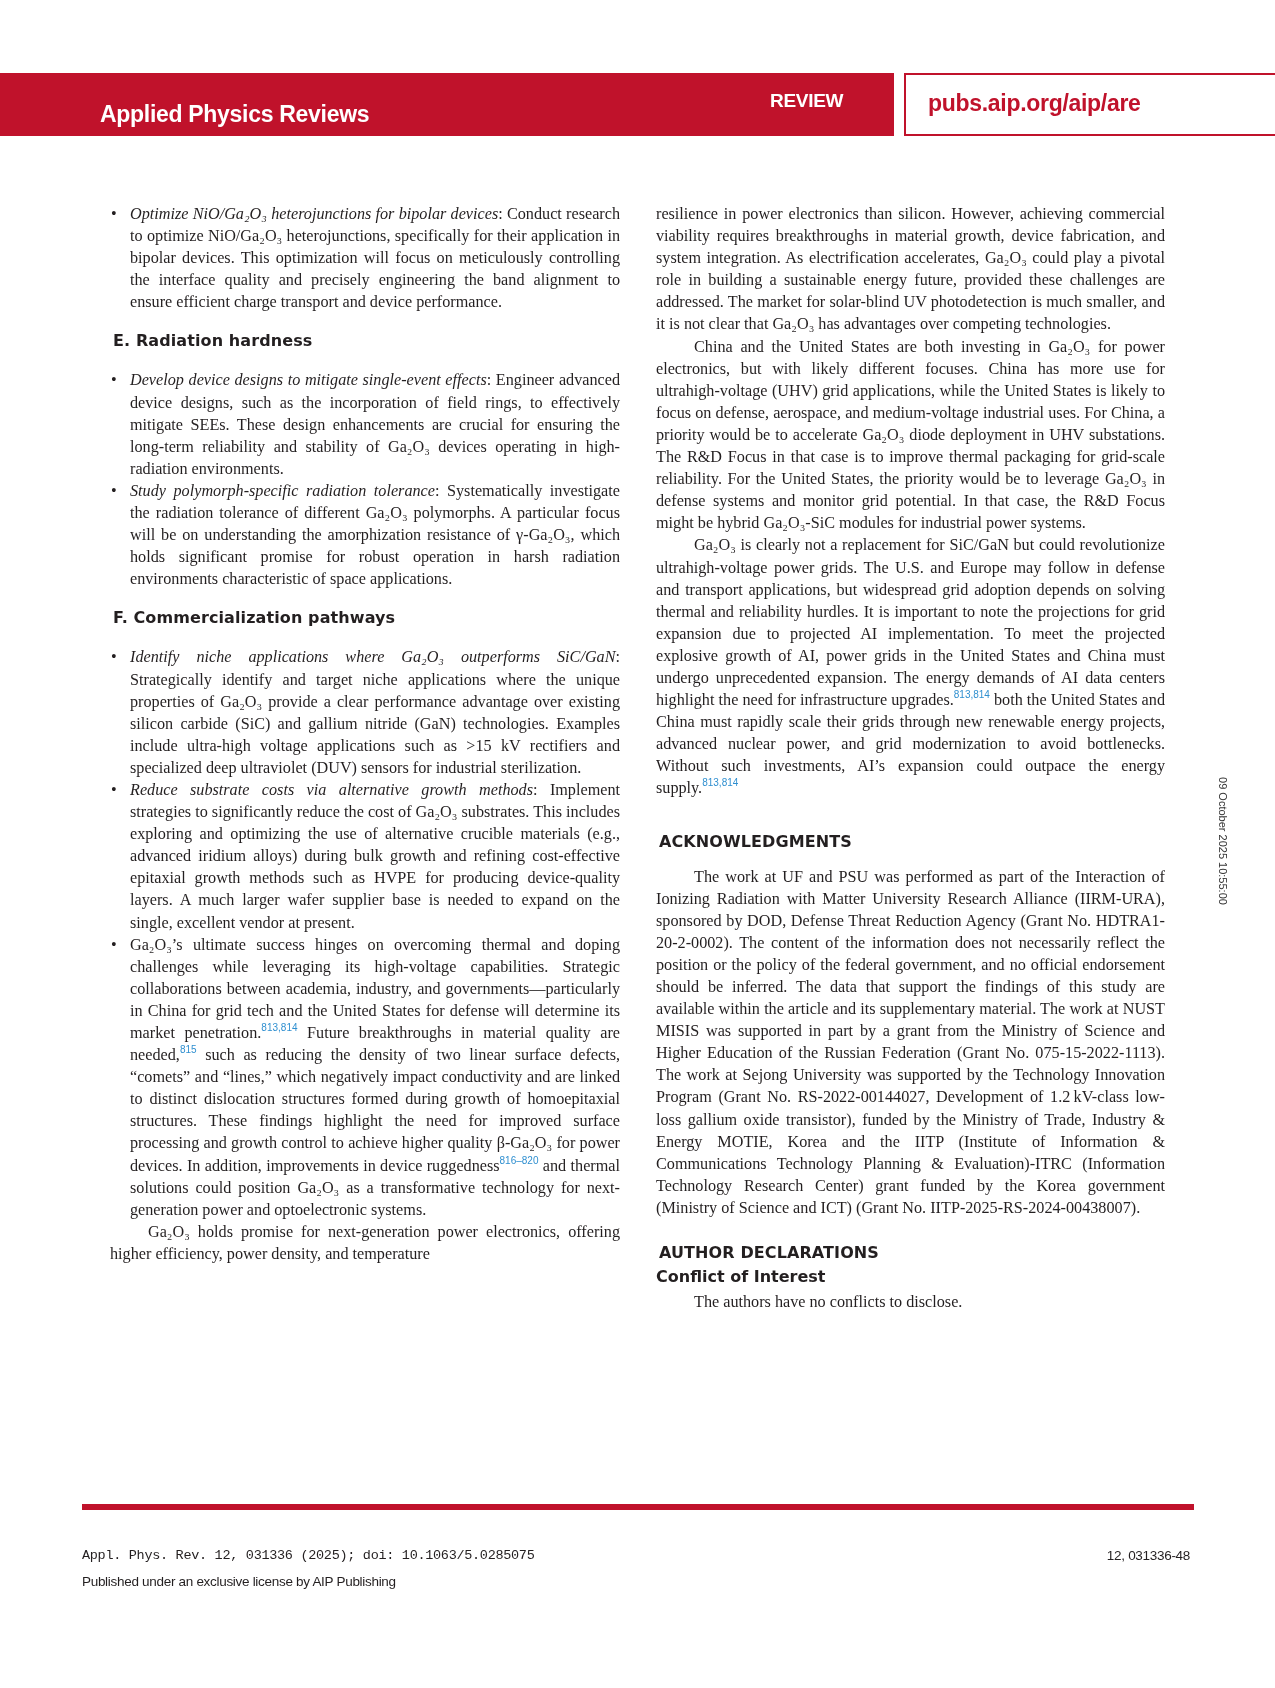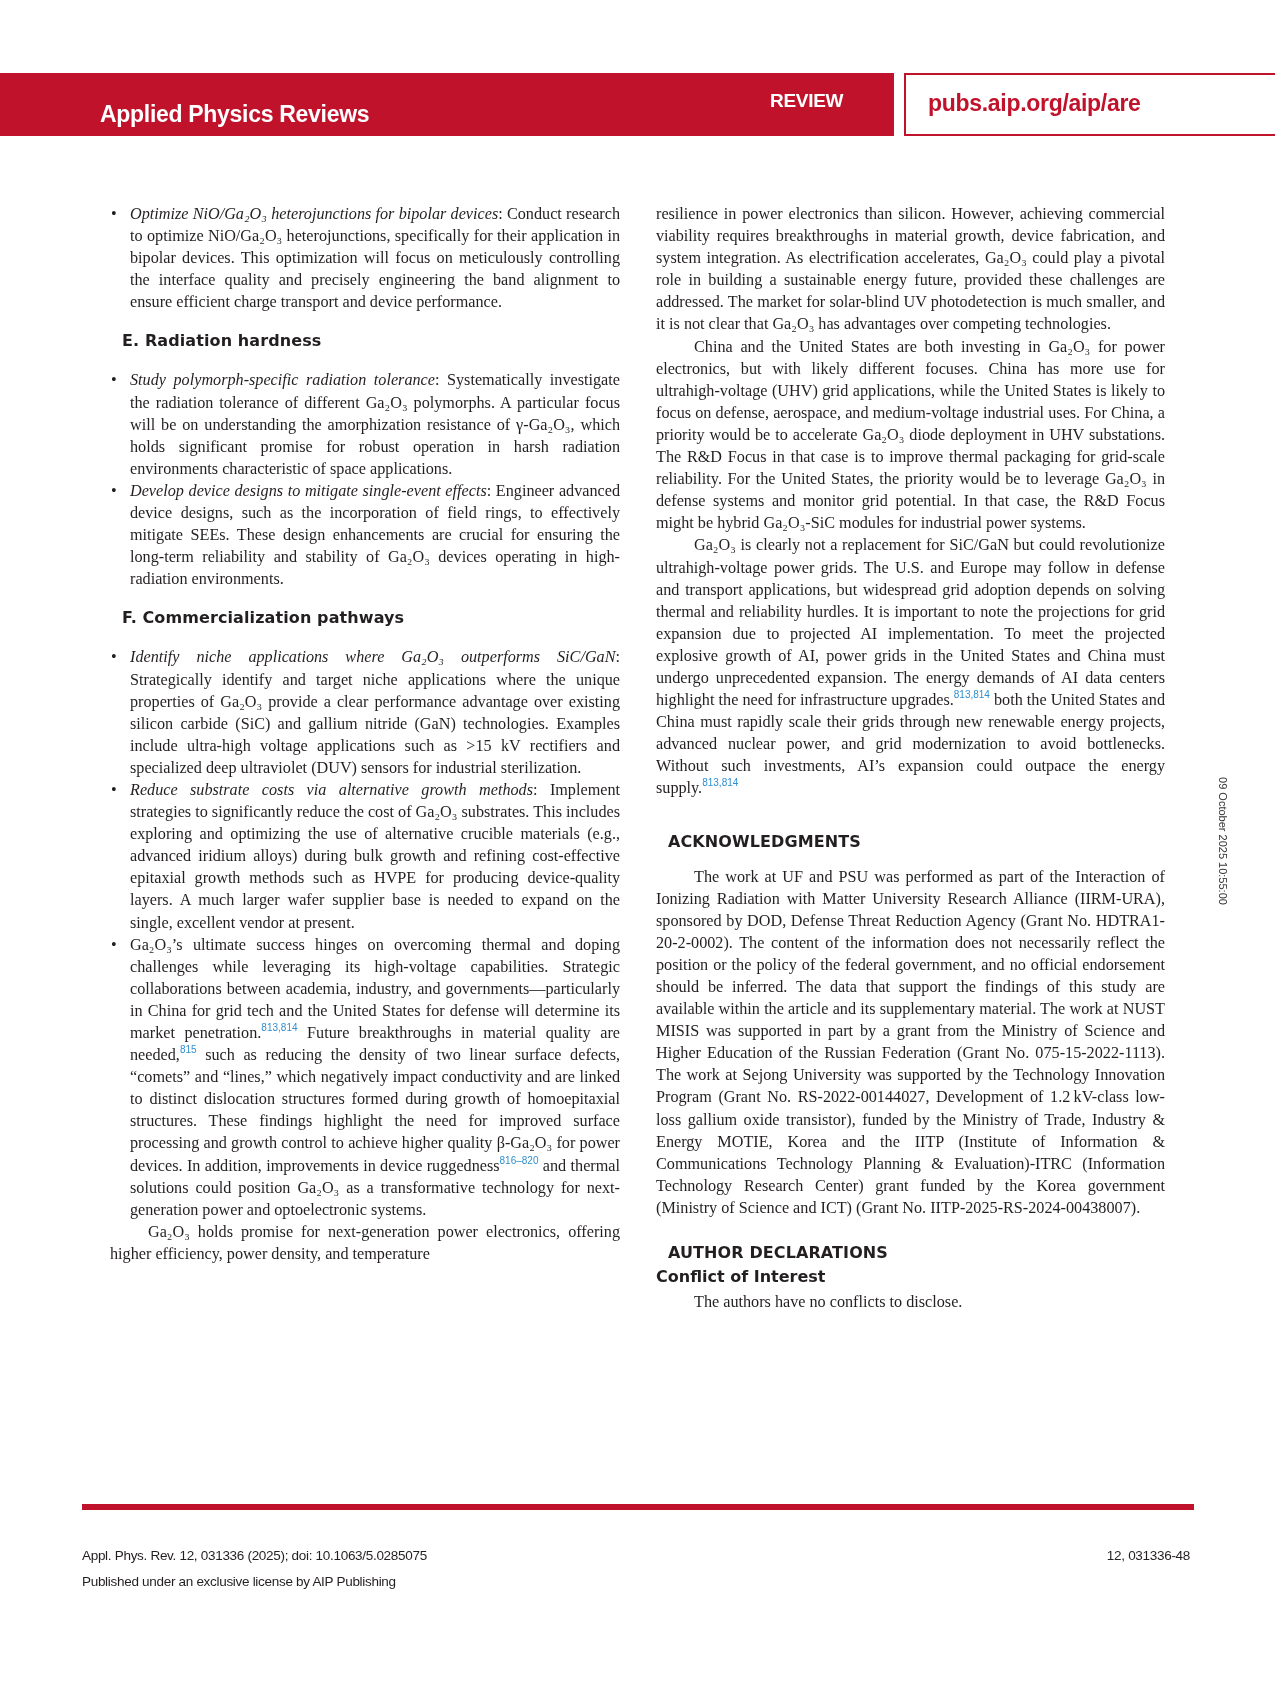--- a/index.html
+++ b/index.html
@@ -8,55 +8,55 @@
   .header-title { position: absolute; left: 100px; top: 90px; font-family: "Liberation Sans", sans-serif; font-weight: bold; font-size: 23px; color: #fff; letter-spacing: -0.3px; margin-top: 11px; }
   .header-review { position: absolute; left: 770px; top: 90px; font-family: "Liberation Sans", sans-serif; font-weight: bold; font-size: 19px; color: #fff; letter-spacing: -0.3px; }
   .header-box { position: absolute; left: 904px; top: 73px; width: 371px; height: 59px; border: 2px solid #c0122b; border-right: none; background: #fff; }
   .header-url { position: absolute; left: 928px; top: 90px; font-family: "Liberation Sans", sans-serif; font-weight: bold; font-size: 23px; color: #c0122b; letter-spacing: -0.3px; }
 
   .col { position: absolute; top: 203px; width: 510px; font-family: "Liberation Serif", serif; font-size: 16.2px; line-height: 22.1px; text-align: justify; hyphens: auto; }
   .col-left { left: 110px; }
   .col-right { left: 656px; width: 509px; }
   .col p { margin: 0; }
   .indent { text-indent: 38px; }
-  .sec-h { font-family: "DejaVu Sans", sans-serif; font-weight: 600; font-size: 16px; line-height: 20px; margin: 12px; letter-spacing: 0.1px; }
+  .sec-h { font-family: "DejaVu Sans", sans-serif; font-weight: 600; font-size: 16px; line-height: 20px; margin: 3px; letter-spacing: 0.1px; }
   .sub-h { font-family: "DejaVu Sans", sans-serif; font-weight: 600; font-size: 16px; line-height: 20px; margin: 0; }
   ul.bullets { list-style: none; margin: 0; padding: 0; }
   ul.bullets li { position: relative; padding-left: 20px; }
   ul.bullets li::before { content: "\2022"; position: absolute; left: 1px; top: 0; }
   .cont { padding-left: 20px; }
   em { }
   sup.ref { color: #2f8fd0; font-size: 10px; line-height: 0; vertical-align: 7px; font-family: "Liberation Sans", sans-serif; }
 
   .side-stamp { position: absolute; left: 1213px; top: 775px; width: 20px; height: 140px; }
   .side-stamp span { position: absolute; left: -60px; top: 60px; width: 140px; transform: rotate(90deg); font-family: "Liberation Sans", sans-serif; font-size: 11px; color: #333; white-space: nowrap; text-align: center; }
 
   .footer-rule { position: absolute; left: 82px; top: 1504px; width: 1112px; height: 6px; background: #c0122b; }
-  .footer-citation { position: absolute; left: 82px; top: 1548px; font-family: Liberation Sans, sans-serif; font-size: 13.5px; color: #231f20; letter-spacing: -0.3px; }
+  .footer-citation { position: absolute; left: 82px; top: 1548px; font-family: Liberation Mono, monospace; font-size: 13.5px; color: #231f20; letter-spacing: -0.3px; }
   .footer-page { position: absolute; right: 85px; top: 1548px; font-family: "Liberation Sans", sans-serif; font-size: 13.5px; color: #231f20; letter-spacing: -0.3px; }
   .footer-license { position: absolute; left: 82px; top: 1574px; font-family: "Liberation Sans", sans-serif; font-size: 13.5px; color: #231f20; letter-spacing: -0.3px; }
 </style>
 </head>
 <body>
 
 <div class="header-bar"></div>
 <div class="header-title">Applied Physics Reviews</div>
 <div class="header-review">REVIEW</div>
 <div class="header-box"></div>
 <div class="header-url">pubs.aip.org/aip/are</div>
 
 <div class="col col-left">
   <ul class="bullets">
     <li><em>Optimize NiO/Ga₂O₃ heterojunctions for bipolar devices</em><span>: Conduct research to optimize NiO/Ga₂O₃ heterojunctions, specifically for their application in bipolar devices. This optimization will focus on meticulously controlling the interface quality and precisely engineering the band alignment to ensure efficient charge transport and device performance.</span></li>
   </ul>
 
   <h3 class="sec-h" style="margin-top:18px;margin-bottom:18px;">E. Radiation hardness</h3>
   <ul class="bullets">
+    <li><em>Develop device designs to mitigate single-event effects</em><span>: Engineer advanced device designs, such as the incorporation of field rings, to effectively mitigate SEEs. These design enhancements are crucial for ensuring the long-term reliability and stability of Ga₂O₃ devices operating in high-radiation environments.</span></li>
     <li><em>Study polymorph-specific radiation tolerance</em><span>: Systematically investigate the radiation tolerance of different Ga₂O₃ polymorphs. A particular focus will be on understanding the amorphization resistance of γ-Ga₂O₃, which holds significant promise for robust operation in harsh radiation environments characteristic of space applications.</span></li>
-    <li><em>Develop device designs to mitigate single-event effects</em><span>: Engineer advanced device designs, such as the incorporation of field rings, to effectively mitigate SEEs. These design enhancements are crucial for ensuring the long-term reliability and stability of Ga₂O₃ devices operating in high-radiation environments.</span></li>
   </ul>
 
   <h3 class="sec-h" style="margin-top:18px;margin-bottom:18px;">F. Commercialization pathways</h3>
   <ul class="bullets">
     <li><em>Identify niche applications where Ga₂O₃ outperforms SiC/GaN</em><span>: Strategically identify and target niche applications where the unique properties of Ga₂O₃ provide a clear performance advantage over existing silicon carbide (SiC) and gallium nitride (GaN) technologies. Examples include ultra-high voltage applications such as &gt;15 kV rectifiers and specialized deep ultraviolet (DUV) sensors for industrial sterilization.</span></li>
     <li><em>Reduce substrate costs via alternative growth methods</em><span>: Implement strategies to significantly reduce the cost of Ga₂O₃ substrates. This includes exploring and optimizing the use of alternative crucible materials (e.g., advanced iridium alloys) during bulk growth and refining cost-effective epitaxial growth methods such as HVPE for producing device-quality layers. A much larger wafer supplier base is needed to expand on the single, excellent vendor at present.</span></li>
     <li><span>Ga₂O₃’s ultimate success hinges on overcoming thermal and doping challenges while leveraging its high-voltage capabilities. Strategic collaborations between academia, industry, and governments—particularly in China for grid tech and the United States for defense will determine its market penetration.</span><sup class="ref">813,814</sup><span> Future breakthroughs in material quality are needed,</span><sup class="ref">815</sup><span> such as reducing the density of two linear surface defects, “comets” and “lines,” which negatively impact conductivity and are linked to distinct dislocation structures formed during growth of homoepitaxial structures. These findings highlight the need for improved surface processing and growth control to achieve higher quality β-Ga₂O₃ for power devices. In addition, improvements in device ruggedness</span><sup class="ref">816–820</sup><span> and thermal solutions could position Ga₂O₃ as a transformative technology for next-generation power and optoelectronic systems.</span></li>
   </ul>
 
   <p class="indent">Ga₂O₃ holds promise for next-generation power electronics, offering higher efficiency, power density, and temperature</p>

